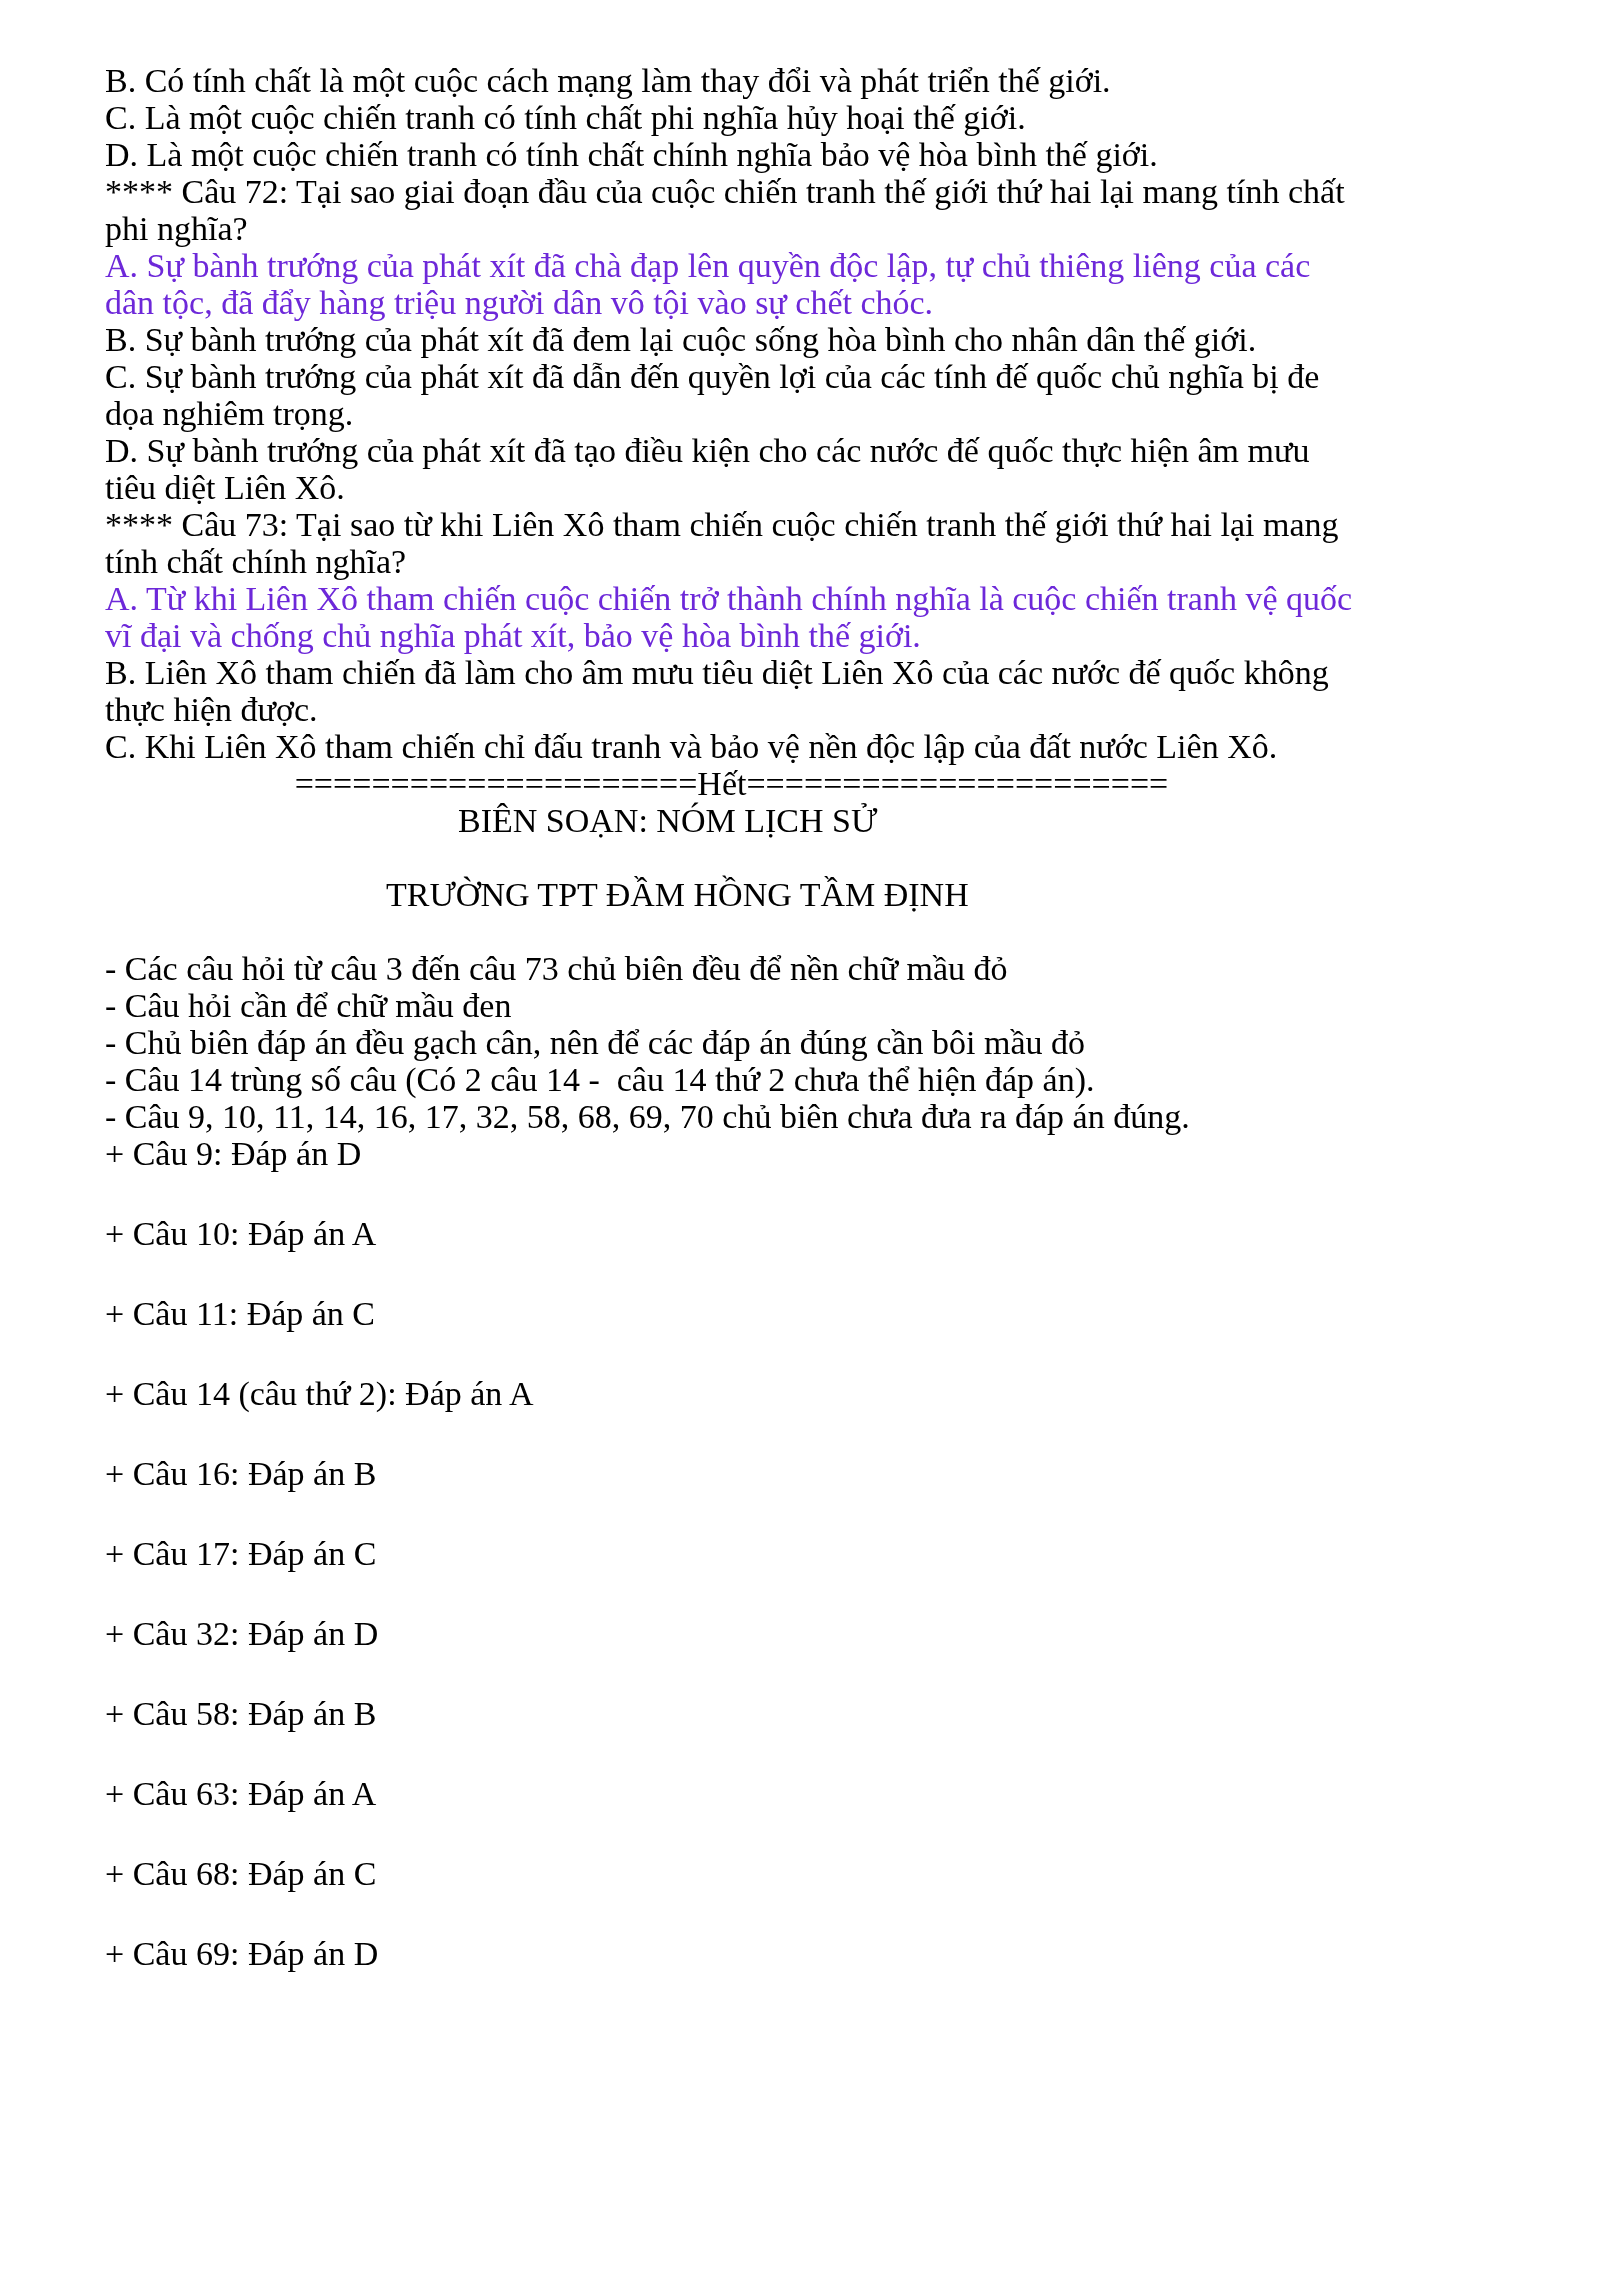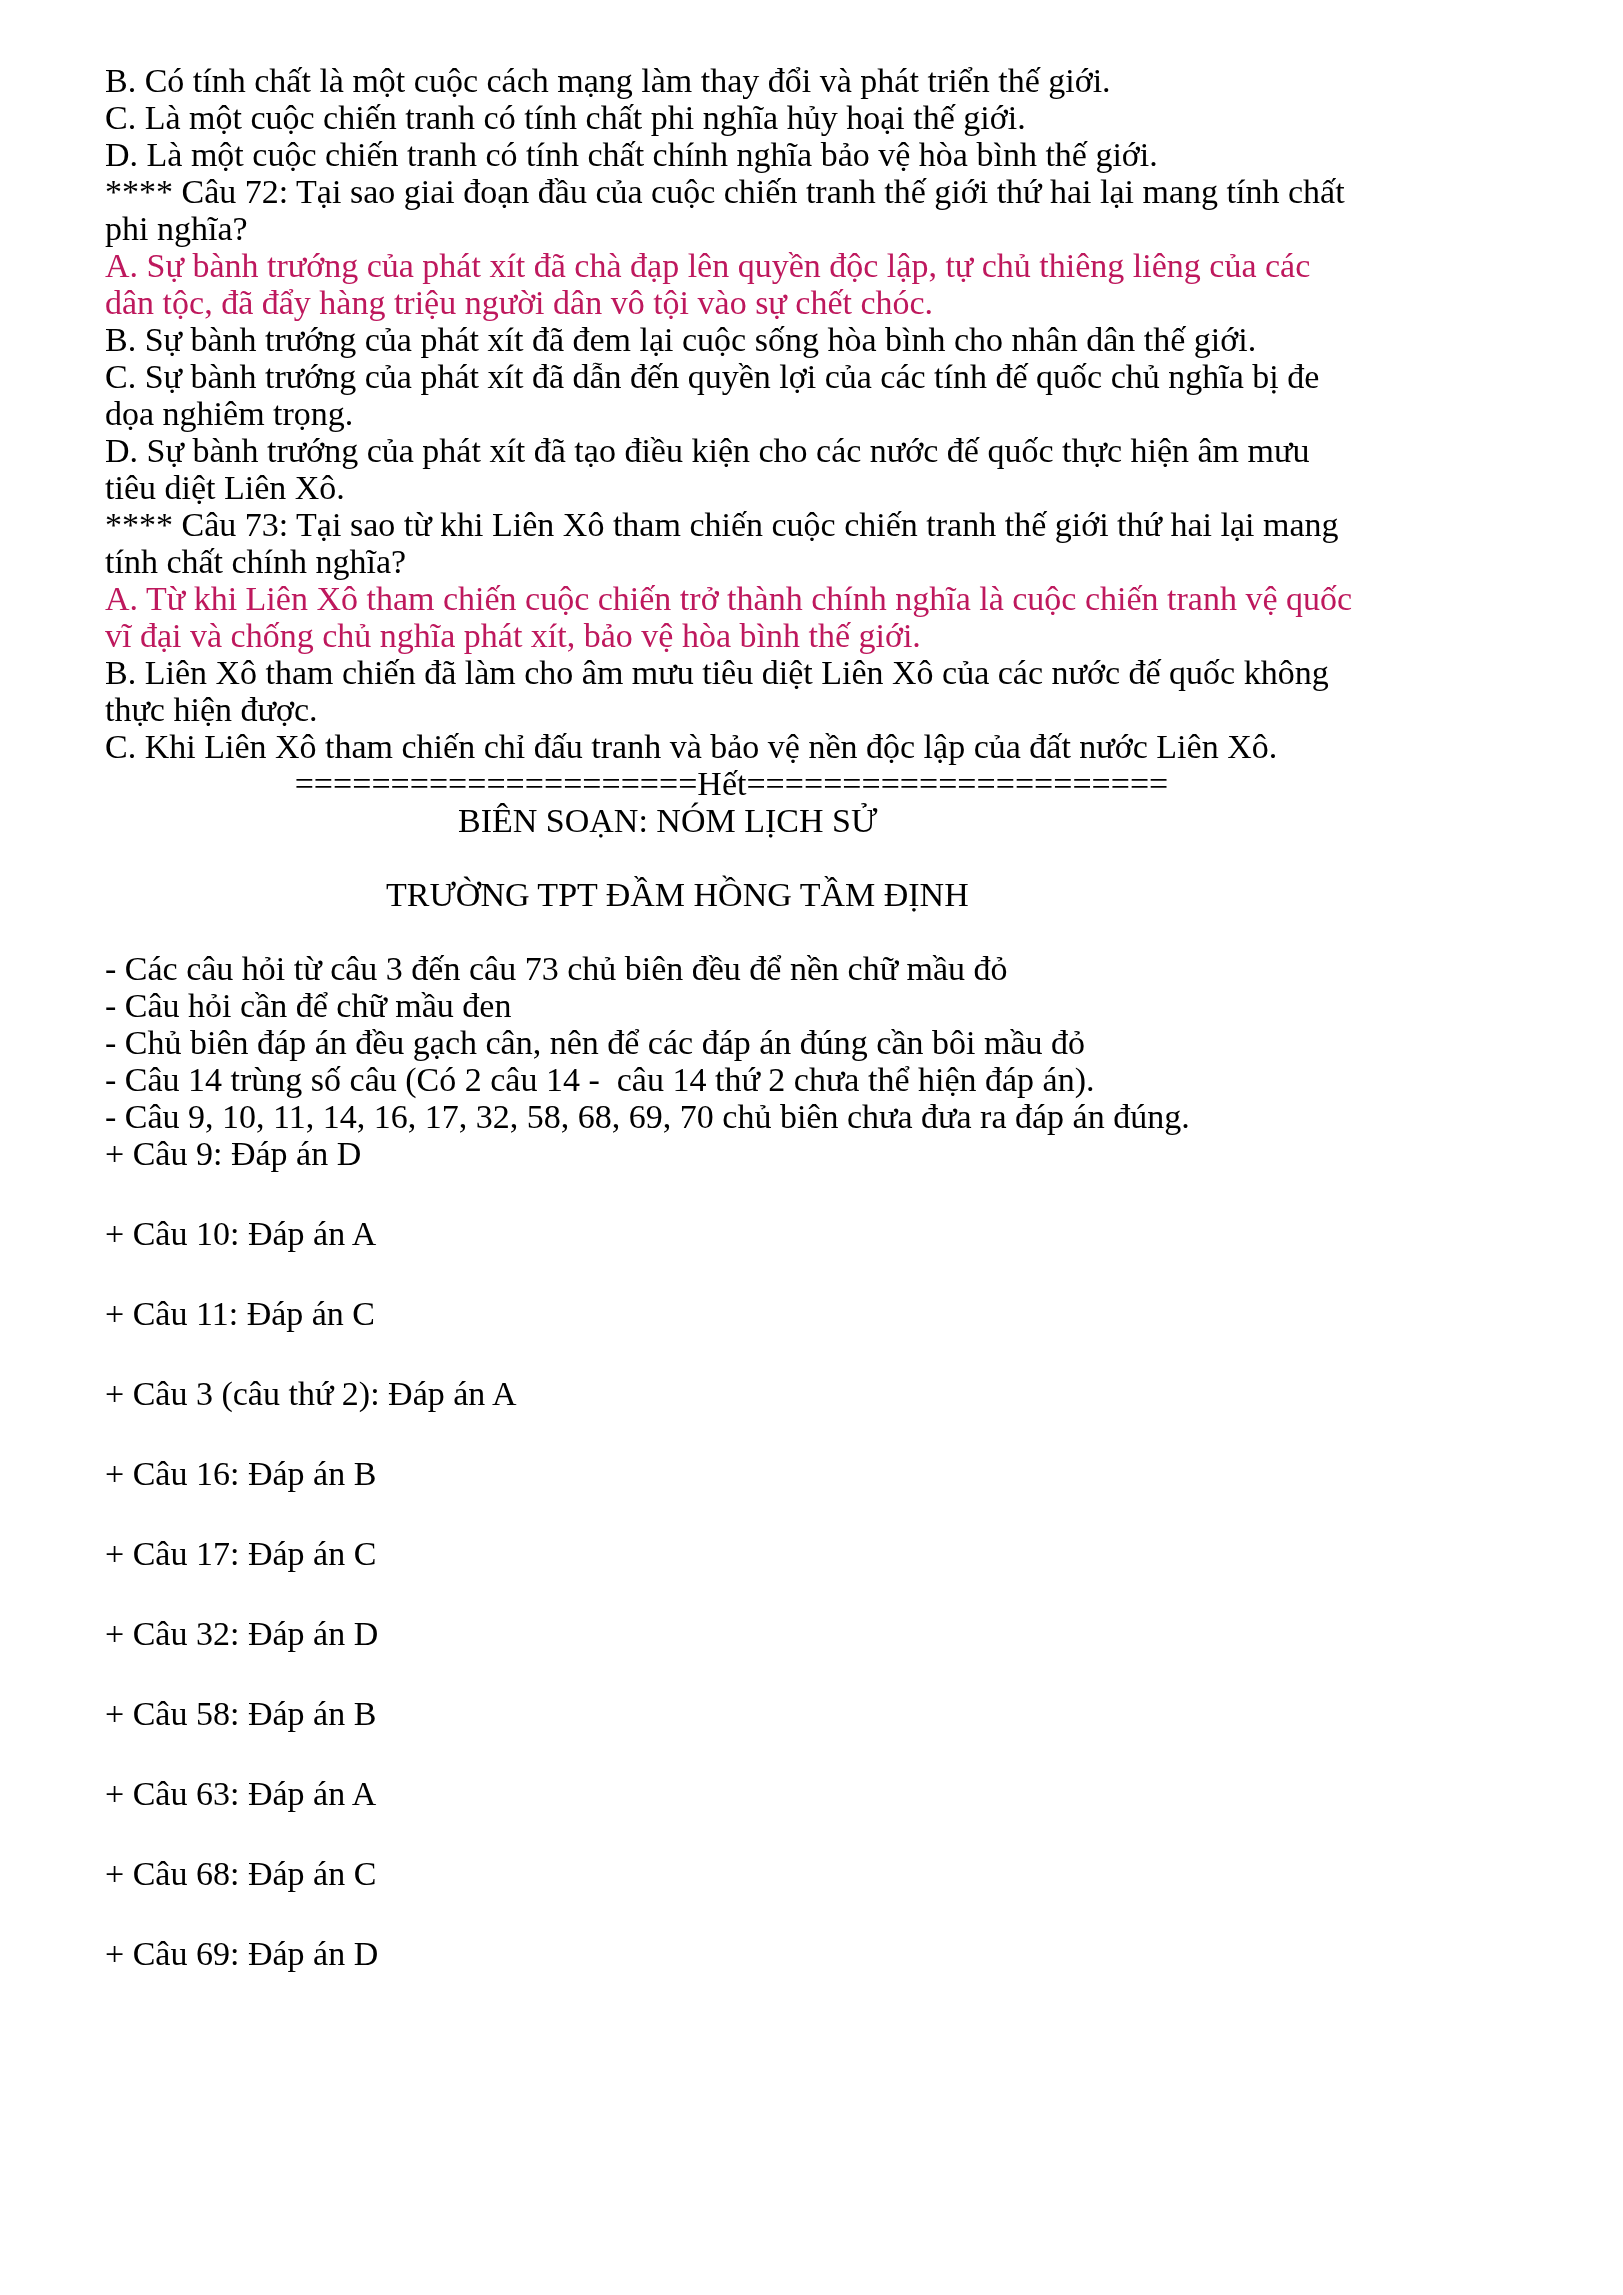--- a/index.html
+++ b/index.html
@@ -10,21 +10,21 @@
     height: 2295px;
     background: #ffffff;
     padding: 62px 105px 0 105px;
     font-family: "Liberation Serif", serif;
     font-size: 34px;
     line-height: 37px;
     color: #000000;
     overflow: hidden;
   }
   p.para { margin: 0; white-space: pre-wrap; }
-  p.red { color: #be185d; }
+  p.red { color: #6d28d9; }
   p.center { text-align: center; }
   p.credit { padding-left: 353px; }
   p.school { padding-left: 281px; }
   p.blank { height: 37px; }
   p.answer { margin-bottom: 43px; }
 </style>
 </head>
 <body>
 
 <div class="page">
@@ -47,21 +47,21 @@
       <p class="para school">TRƯỜNG TPT ĐẦM HỒNG TẦM ĐỊNH</p>
       <p class="para blank"></p>
       <p class="para">- Các câu hỏi từ câu 3 đến câu 73 chủ biên đều để nền chữ mầu đỏ</p>
       <p class="para">- Câu hỏi cần để chữ mầu đen</p>
       <p class="para">- Chủ biên đáp án đều gạch cân, nên để các đáp án đúng cần bôi mầu đỏ</p>
       <p class="para">- Câu 14 trùng số câu (Có 2 câu 14 -  câu 14 thứ 2 chưa thể hiện đáp án).</p>
       <p class="para">- Câu 9, 10, 11, 14, 16, 17, 32, 58, 68, 69, 70 chủ biên chưa đưa ra đáp án đúng.</p>
       <p class="para answer">+ Câu 9: Đáp án D</p>
       <p class="para answer">+ Câu 10: Đáp án A</p>
       <p class="para answer">+ Câu 11: Đáp án C</p>
-      <p class="para answer">+ Câu 3 (câu thứ 2): Đáp án A</p>
+      <p class="para answer">+ Câu 14 (câu thứ 2): Đáp án A</p>
       <p class="para answer">+ Câu 16: Đáp án B</p>
       <p class="para answer">+ Câu 17: Đáp án C</p>
       <p class="para answer">+ Câu 32: Đáp án D</p>
       <p class="para answer">+ Câu 58: Đáp án B</p>
       <p class="para answer">+ Câu 63: Đáp án A</p>
       <p class="para answer">+ Câu 68: Đáp án C</p>
       <p class="para answer">+ Câu 69: Đáp án D</p>
     </div>
 </div>
 

